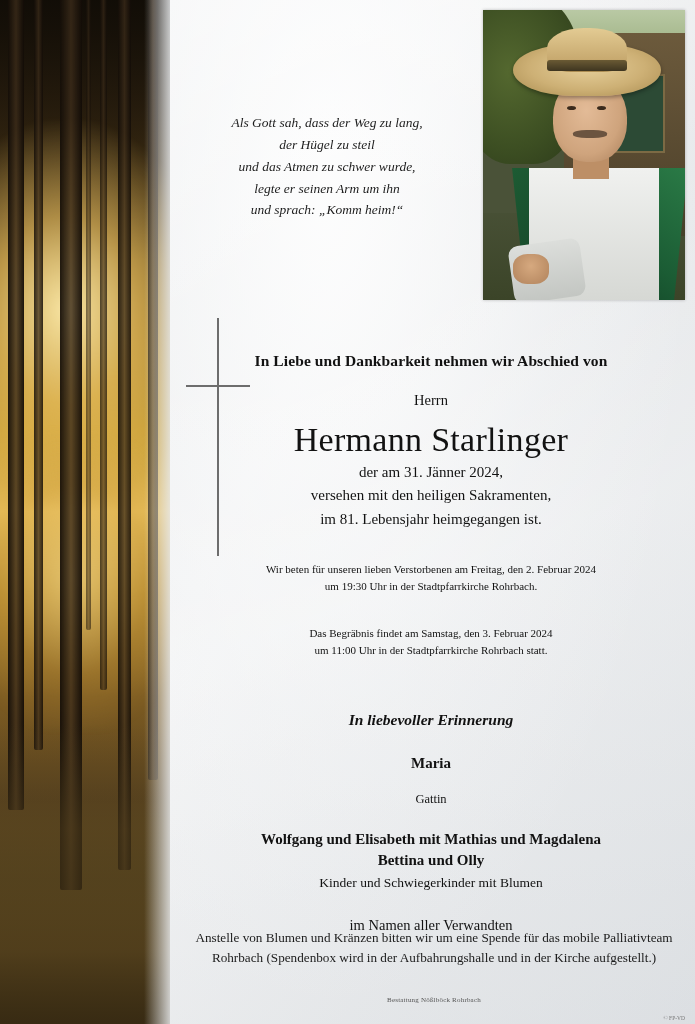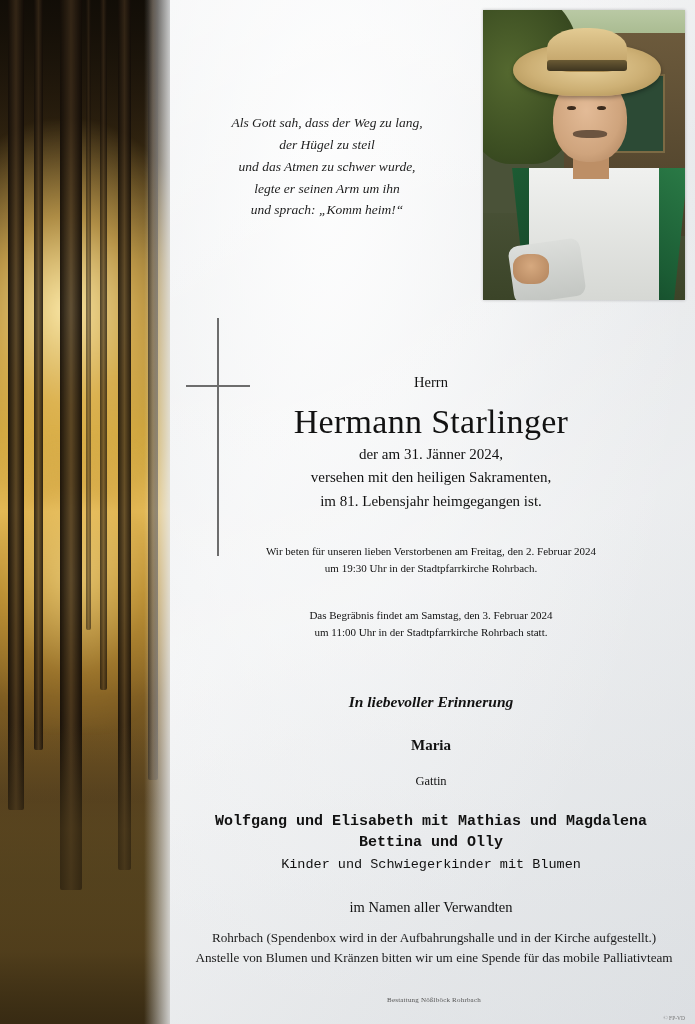--- a/index.html
+++ b/index.html
@@ -293,21 +293,20 @@
   }
   .wife-role {
     margin-top: 20px;
     font-size: 12.5px;
   }
   .children {
     margin-top: 22px;
     font-size: 15px;
     font-weight: bold;
     line-height: 1.4;
-    font-family: Liberation Mono, monospace;
   }
   .children-role {
     margin-top: 3px;
     font-size: 13.5px;
     font-weight: normal;
   }
   .relatives {
     margin-top: 24px;
     font-size: 14.5px;
   }
@@ -389,20 +388,21 @@
     <div>der Hügel zu steil</div>
     <div>und das Atmen zu schwer wurde,</div>
     <div>legte er seinen Arm um ihn</div>
     <div>und sprach: „Komm heim!“</div>
   </div>
 
   <div class="cross-v"></div>
   <div class="cross-h"></div>
 
   <div class="main">
+    <div class="lead">In Liebe und Dankbarkeit nehmen wir Abschied von</div>
     <div class="herrn">Herrn</div>
     <div class="name">Hermann Starlinger</div>
     <div class="detail">
       <div>der am 31. Jänner 2024,</div>
       <div>versehen mit den heiligen Sakramenten,</div>
       <div>im 81. Lebensjahr heimgegangen ist.</div>
     </div>
     <div class="para">
       <div>Wir beten für unseren lieben Verstorbenen am Freitag, den 2. Februar 2024</div>
       <div>um 19:30 Uhr in der Stadtpfarrkirche Rohrbach.</div>
@@ -417,20 +417,20 @@
     <div class="wife-role">Gattin</div>
     <div class="children">
       <div>Wolfgang und Elisabeth mit Mathias und Magdalena</div>
       <div>Bettina und Olly</div>
       <div class="children-role">Kinder und Schwiegerkinder mit Blumen</div>
     </div>
     <div class="relatives">im Namen aller Verwandten</div>
   </div>
 
   <div class="donation">
+    <div>Anstelle von Blumen und Kränzen bitten wir um eine Spende für das mobile Palliativteam</div>
     <div>Rohrbach (Spendenbox wird in der Aufbahrungshalle und in der Kirche aufgestellt.)</div>
-    <div>Anstelle von Blumen und Kränzen bitten wir um eine Spende für das mobile Palliativteam</div>
   </div>
 
   <div class="footer">Bestattung Nößlböck Rohrbach</div>
   <div class="copyright">© FP-VD</div>
 
 </div>
 
 </body></html>

